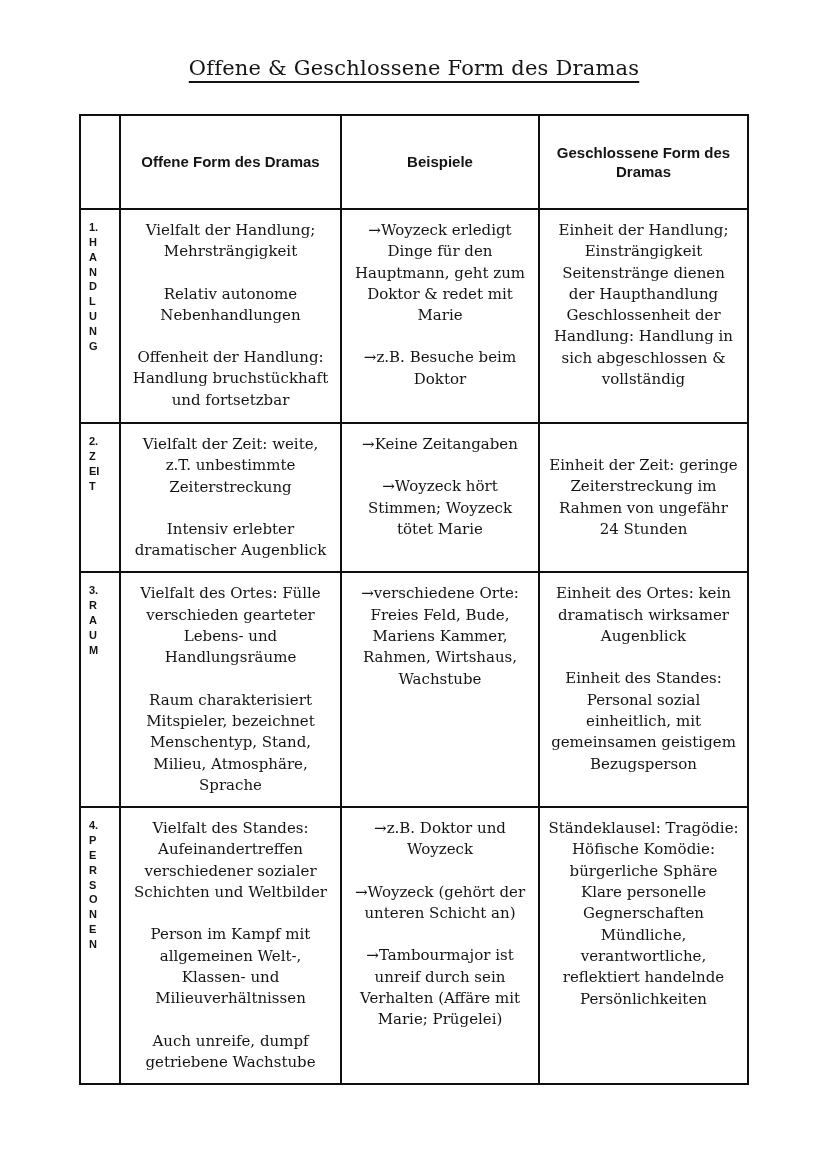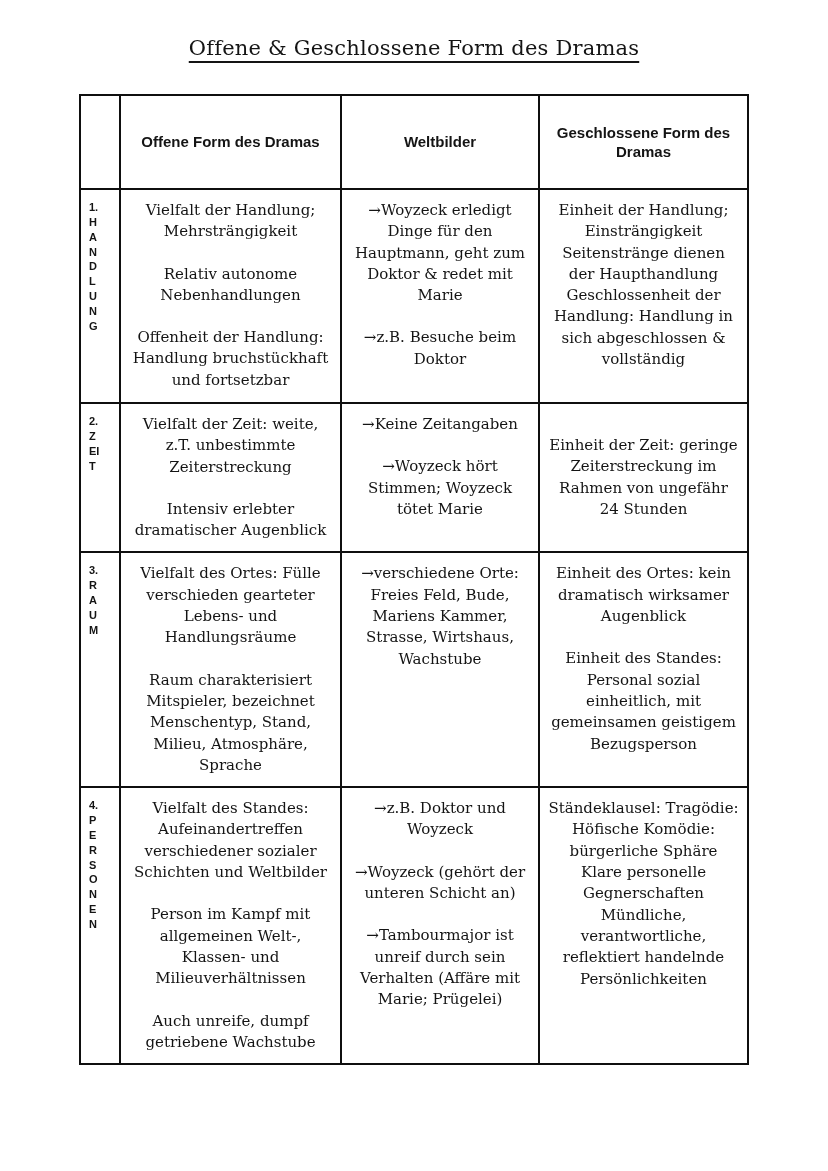--- a/index.html
+++ b/index.html
@@ -8,21 +8,21 @@
     width: 828px;
     height: 1171px;
     margin: 0 auto;
     background: #ffffff;
     color: #141414;
     font-family: "DejaVu Serif", "Liberation Serif", serif;
     overflow: hidden;
   }
   .title {
     margin: 0;
-    padding-top: 36px;
+    padding-top: 56px;
     text-align: center;
     font-size: 21px;
     font-weight: 500;
     letter-spacing: 0.2px;
     text-decoration: underline;
     text-underline-offset: 6px;
     text-decoration-thickness: 1.5px;
   }
   table.drama-table {
     border-collapse: collapse;
@@ -81,21 +81,21 @@
     <colgroup>
       <col style="width:40px">
       <col style="width:221px">
       <col style="width:198px">
       <col style="width:209px">
     </colgroup>
     <thead>
       <tr>
         <th></th>
         <th>Offene Form des Dramas</th>
-        <th>Weltbilder</th>
+        <th>Beispiele</th>
         <th>Geschlossene Form des Dramas</th>
       </tr>
     </thead>
     <tbody>
 
       <tr class="row-handlung">
         <td class="label-cell">
           <div class="row-number">1.</div>
           <div class="row-letters">HANDLUNG</div>
         </td>
@@ -134,21 +134,21 @@
       <tr class="row-raum">
         <td class="label-cell">
           <div class="row-number">3.</div>
           <div class="row-letters">RAUM</div>
         </td>
         <td class="content-cell">
           <p>Vielfalt des Ortes: Fülle verschieden gearteter Lebens- und Handlungsräume</p>
           <p>Raum charakterisiert Mitspieler, bezeichnet Menschentyp, Stand, Milieu, Atmosphäre, Sprache</p>
         </td>
         <td class="content-cell">
-          <p>→verschiedene Orte: Freies Feld, Bude, Mariens Kammer, Strasse, Wirtshaus, Wachstube</p>
+          <p>→verschiedene Orte: Freies Feld, Bude, Mariens Kammer, Rahmen, Wirtshaus, Wachstube</p>
         </td>
         <td class="content-cell">
           <p>Einheit des Ortes: kein dramatisch wirksamer Augenblick</p>
           <p>Einheit des Standes: Personal sozial einheitlich, mit gemeinsamen geistigem Bezugsperson</p>
         </td>
       </tr>
 
       <tr class="row-personen">
         <td class="label-cell">
           <div class="row-number">4.</div>

